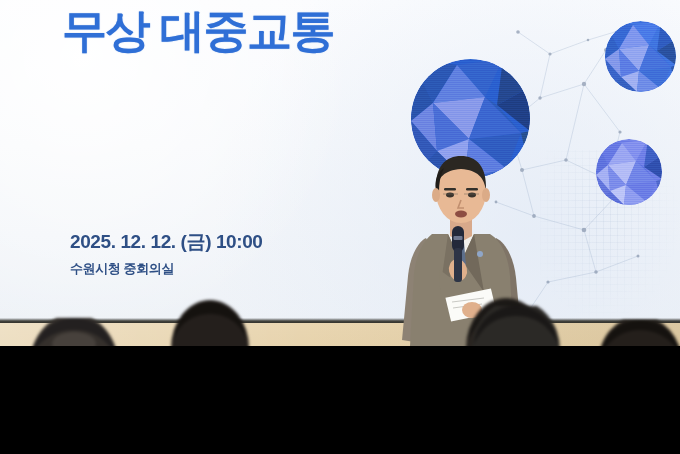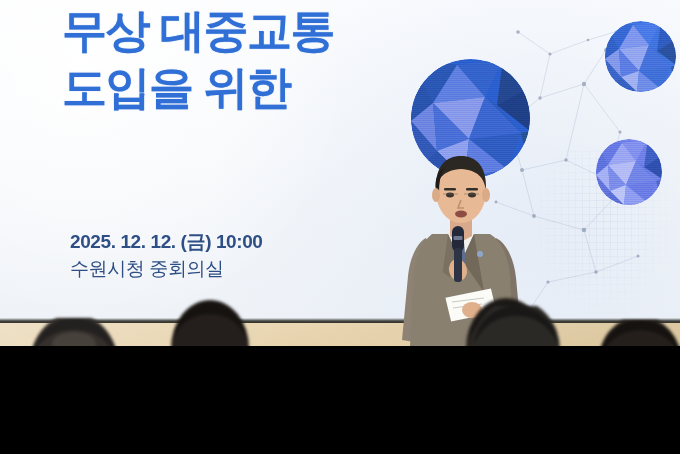--- a/index.html
+++ b/index.html
@@ -113,22 +113,22 @@
   }
   .date-line {
     font-weight: 700;
     font-size: 19px;
     line-height: 27px;
     letter-spacing: -0.4px;
     color: #2e4f85;
     white-space: nowrap;
   }
   .venue-line {
-    font-weight: 400;
-    font-size: 19px;
+    font-weight: 700;
+    font-size: 13px;
     line-height: 27px;
     letter-spacing: -0.4px;
     color: #2e4f85;
     white-space: nowrap;
   }
 
   
   .speaker { position: absolute; }
   #speaker-figure { left: 396px; top: 150px; width: 130px; height: 200px; }
 
@@ -334,21 +334,20 @@
         <polygon points="30,46 52,64 28,66" fill="#8e9cf0"></polygon>
         <polygon points="40,22 60,42 30,46" fill="#7184e8"></polygon>
         <polygon points="60,42 66,40 66,66" fill="#4f68cc"></polygon>
       </g>
     </svg>
     <div class="scan"></div>
   </div>
 
   <div class="title-block">
     <div class="title-line">무상 대중교통</div>
-    <div class="title-line">도입을 위한</div>
   </div>
 
   <div class="subtitle-block">
     <div class="date-line">2025. 12. 12. (금) 10:00</div>
     <div class="venue-line">수원시청 중회의실</div>
   </div>
 
   <div class="wall"></div>
   <div class="wall-sheen"></div>
   <div class="backdrop-edge"></div>

